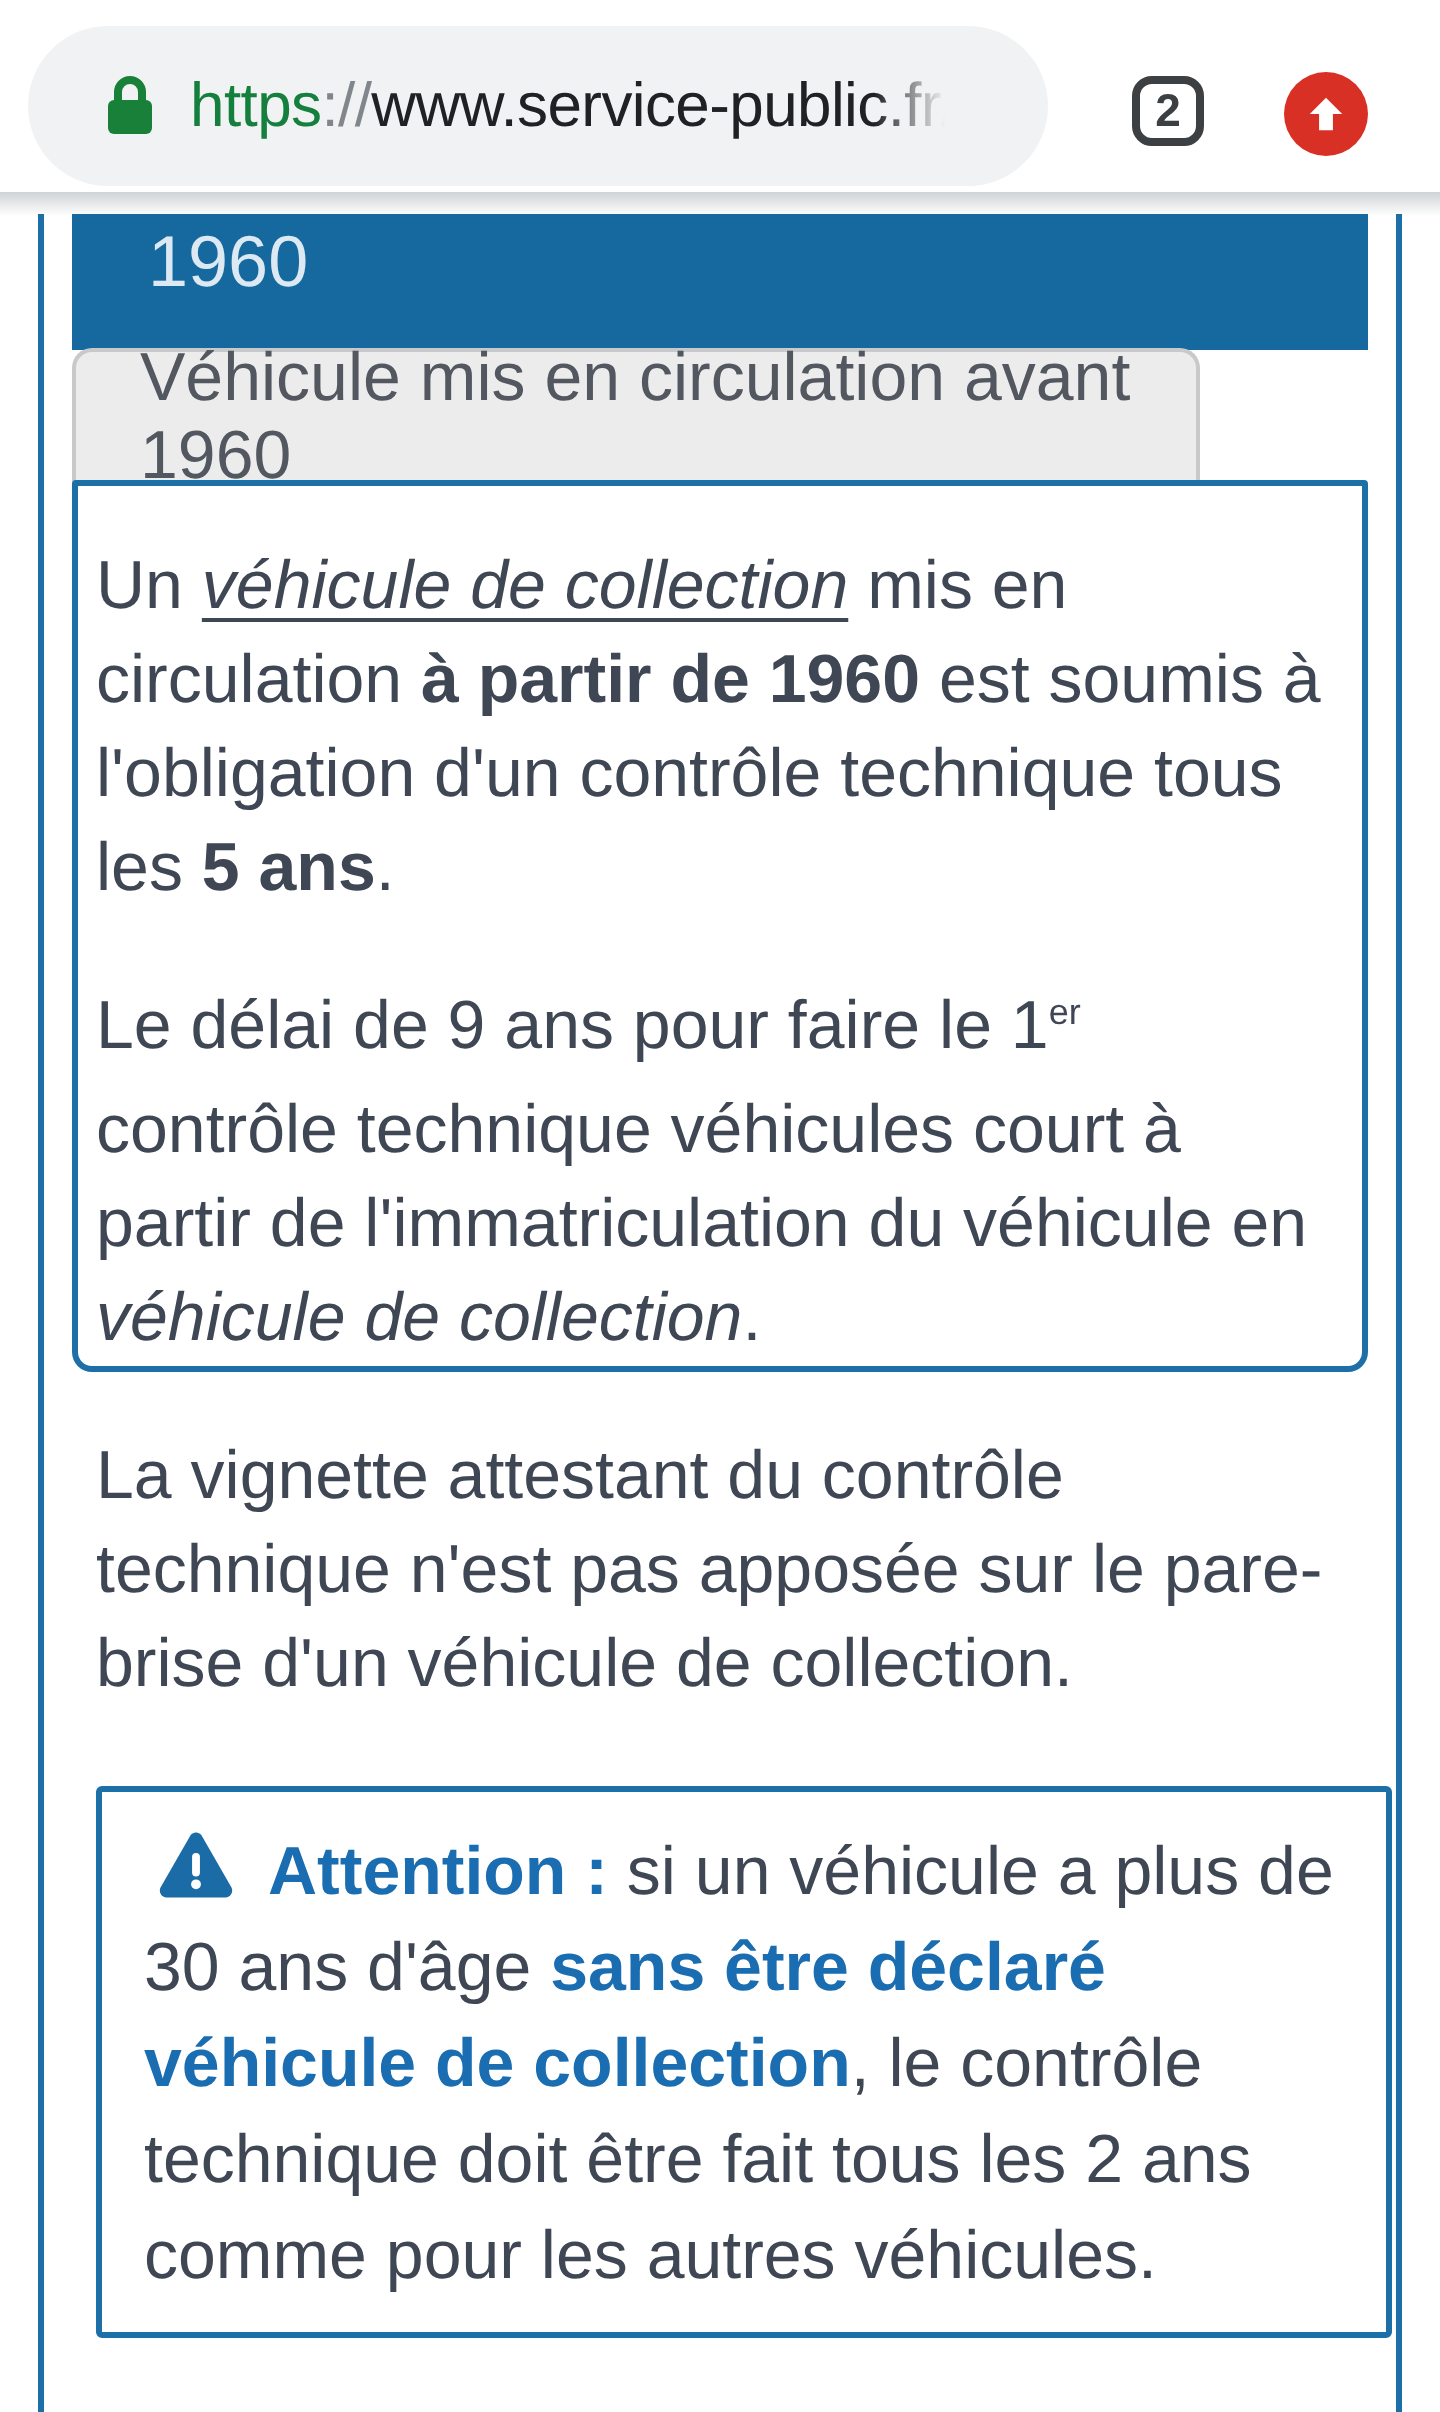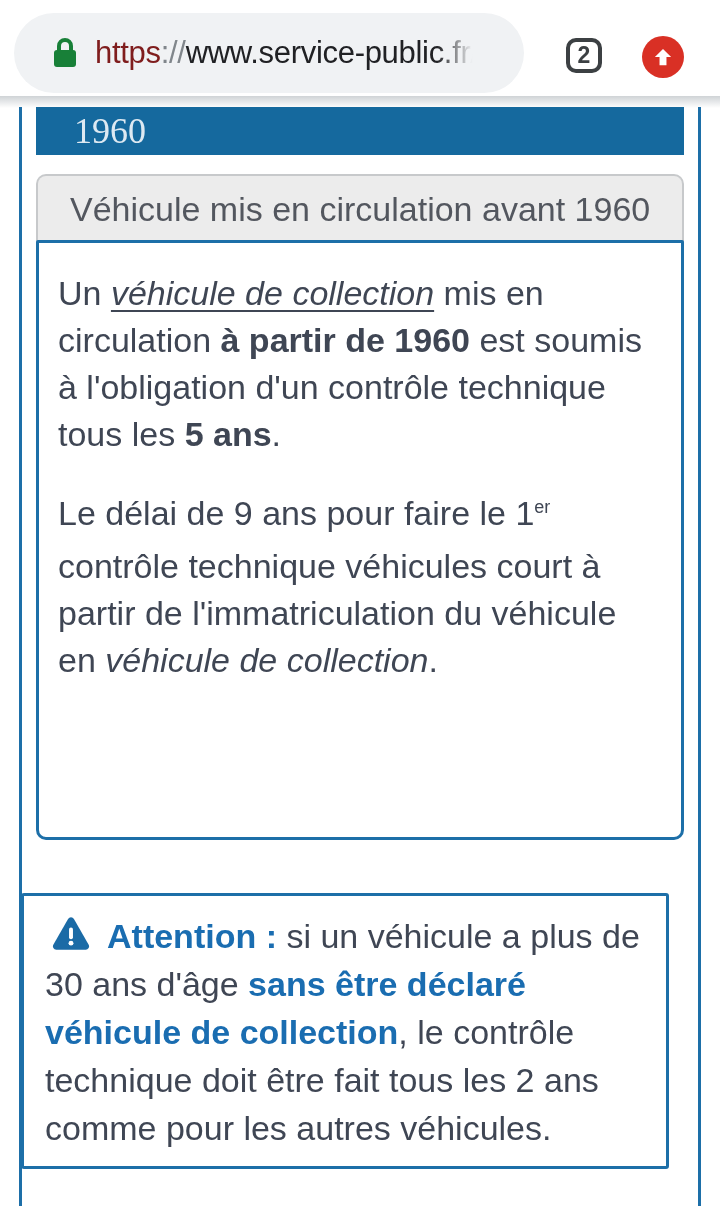--- a/index.html
+++ b/index.html
@@ -12,54 +12,54 @@
   .chrome{position:absolute;left:0;top:0;width:720px;height:96px;background:#ffffff;}
   .chrome-shadow{position:absolute;left:0;top:96px;width:720px;height:12px;
     background:linear-gradient(to bottom,#cfd3d6,rgba(255,255,255,0));}
   .omnibox{position:absolute;left:14px;top:13px;width:510px;height:80px;
     border-radius:40px;background:#f0f2f4;display:flex;align-items:center;}
   .lock{margin-left:38px;flex:0 0 auto;display:block;}
   .url{margin-left:17px;font-size:31px;letter-spacing:-0.3px;white-space:nowrap;
     overflow:hidden;position:relative;max-width:408px;color:#202124;}
   .url::after{content:"";position:absolute;right:0;top:0;bottom:0;width:42px;
     background:linear-gradient(to right,rgba(240,242,244,0),#f0f2f4 85%);}
-  .url .scheme{color:#7f1d1d;margin-top:47px;}
+  .url .scheme{color:#15803d;margin-top:47px;}
   .url .sep{color:#80868b;}
   .url .host{color:#202124;}
   .url .clipped{color:#5f6368;}
   .tab-counter{position:absolute;left:566px;top:38px;width:36px;height:35px;
     box-sizing:border-box;border:4px solid #3c4043;border-radius:10px;
     display:flex;align-items:center;justify-content:center;
     font-size:23px;font-weight:bold;color:#3c4043;background:#ffffff;}
   .update-btn{position:absolute;left:642px;top:36px;width:42px;height:42px;
     border-radius:50%;background:#d93025;display:flex;align-items:center;justify-content:center;}
   
   .side-line{position:absolute;top:107px;width:3px;height:1099px;background:#1d6fa8;}
   .side-line.left{left:19px;}
   .side-line.right{left:698px;}
   
-  .tab-active{position:absolute;left:36px;top:107px;width:648px;height:48px;
+  .tab-active{position:absolute;left:36px;top:107px;width:648px;height:68px;
     box-sizing:border-box;background:#15699e;color:#dde9f2;
-    font-size:36px;padding:3px 0 0 38px;font-family:Liberation Serif, serif;}
-  .tab-inactive{position:absolute;left:36px;top:174px;width:648px;height:68px;
+    font-size:36px;padding:3px 0 0 38px;}
+  .tab-inactive{position:absolute;left:36px;top:174px;width:564px;height:68px;
     box-sizing:border-box;background:#ececec;border:2px solid #c7c9cb;border-bottom:none;
     border-radius:10px 10px 0 0;color:#53575f;font-size:34px;
     display:flex;align-items:center;padding-left:32px;}
   
-  .panel{position:absolute;left:36px;top:240px;width:648px;height:600px;
+  .panel{position:absolute;left:36px;top:240px;width:648px;height:446px;
     box-sizing:border-box;border:3px solid #1d6fa8;border-radius:2px 2px 10px 10px;
     background:#ffffff;color:#3f4654;font-size:34px;line-height:47px;
-    padding:27px 18px 0 19px;}
+    padding:27px 18px 0 9px;}
   .panel p{margin:0 0 32px 0;}
   .run-link{font-style:italic;text-decoration:underline;text-decoration-thickness:2px;text-underline-offset:5px;}
   .run-bold{font-weight:bold;}
   .run-italic{font-style:italic;}
   .run-sup{font-size:18px;position:relative;top:-12px;}
   
-  .warning{position:absolute;left:21px;top:893px;width:648px;height:276px;
+  .warning{position:absolute;left:48px;top:893px;width:648px;height:276px;
     box-sizing:border-box;border:3px solid #1d6fa8;border-radius:3px;background:#ffffff;
     color:#3f4654;font-size:34px;line-height:48px;padding:16px 12px 0 21px;}
   .warn-icon{display:inline-block;vertical-align:-4px;margin:0 16px 0 6px;}
   .run-attn{color:#1a6db1;font-weight:bold;}
   .run-boldblue{color:#1a6db1;font-weight:bold;}
 </style>
 </head>
 <body>
 
 <div id="screen">
@@ -91,20 +91,21 @@
   <div class="tab-active">
     <span>1960</span>
   </div>
   <div class="tab-inactive">
     <span>Véhicule mis en circulation avant 1960</span>
   </div>
 
   <div class="panel">
     <p><span>Un </span><span class="run-link">véhicule de collection</span><span> mis en circulation </span><span class="run-bold">à partir de 1960</span><span> est soumis à l'obligation d'un contrôle technique tous les </span><span class="run-bold">5 ans</span><span>.</span></p>
     <p><span>Le délai de 9 ans pour faire le 1</span><span class="run-sup">er</span><span> contrôle technique véhicules court à partir de l'immatriculation du véhicule en </span><span class="run-italic">véhicule de collection</span><span>.</span></p>
+    <p><span>La vignette attestant du contrôle technique n'est pas apposée sur le pare-brise d'un véhicule de collection.</span></p>
   </div>
 
   <div class="warning">
     <svg class="warn-icon" width="40" height="36" viewBox="0 0 24 22">
       <path d="M10.2 1.8 a2.1 2.1 0 0 1 3.6 0 l9 15.7 a2.1 2.1 0 0 1 -1.8 3.1 H3 a2.1 2.1 0 0 1 -1.8 -3.1 Z" fill="#1b6ba6"></path>
       <rect x="10.8" y="7" width="2.4" height="7.2" rx="1.2" fill="#ffffff"></rect>
       <circle cx="12" cy="16.6" r="1.5" fill="#ffffff"></circle>
     </svg><span><span class="run-attn">Attention : </span><span>si un véhicule a plus de 30 ans d'âge </span><span class="run-boldblue">sans être déclaré véhicule de collection</span><span>, le contrôle technique doit être fait tous les 2 ans comme pour les autres véhicules.</span></span>
   </div>
 

